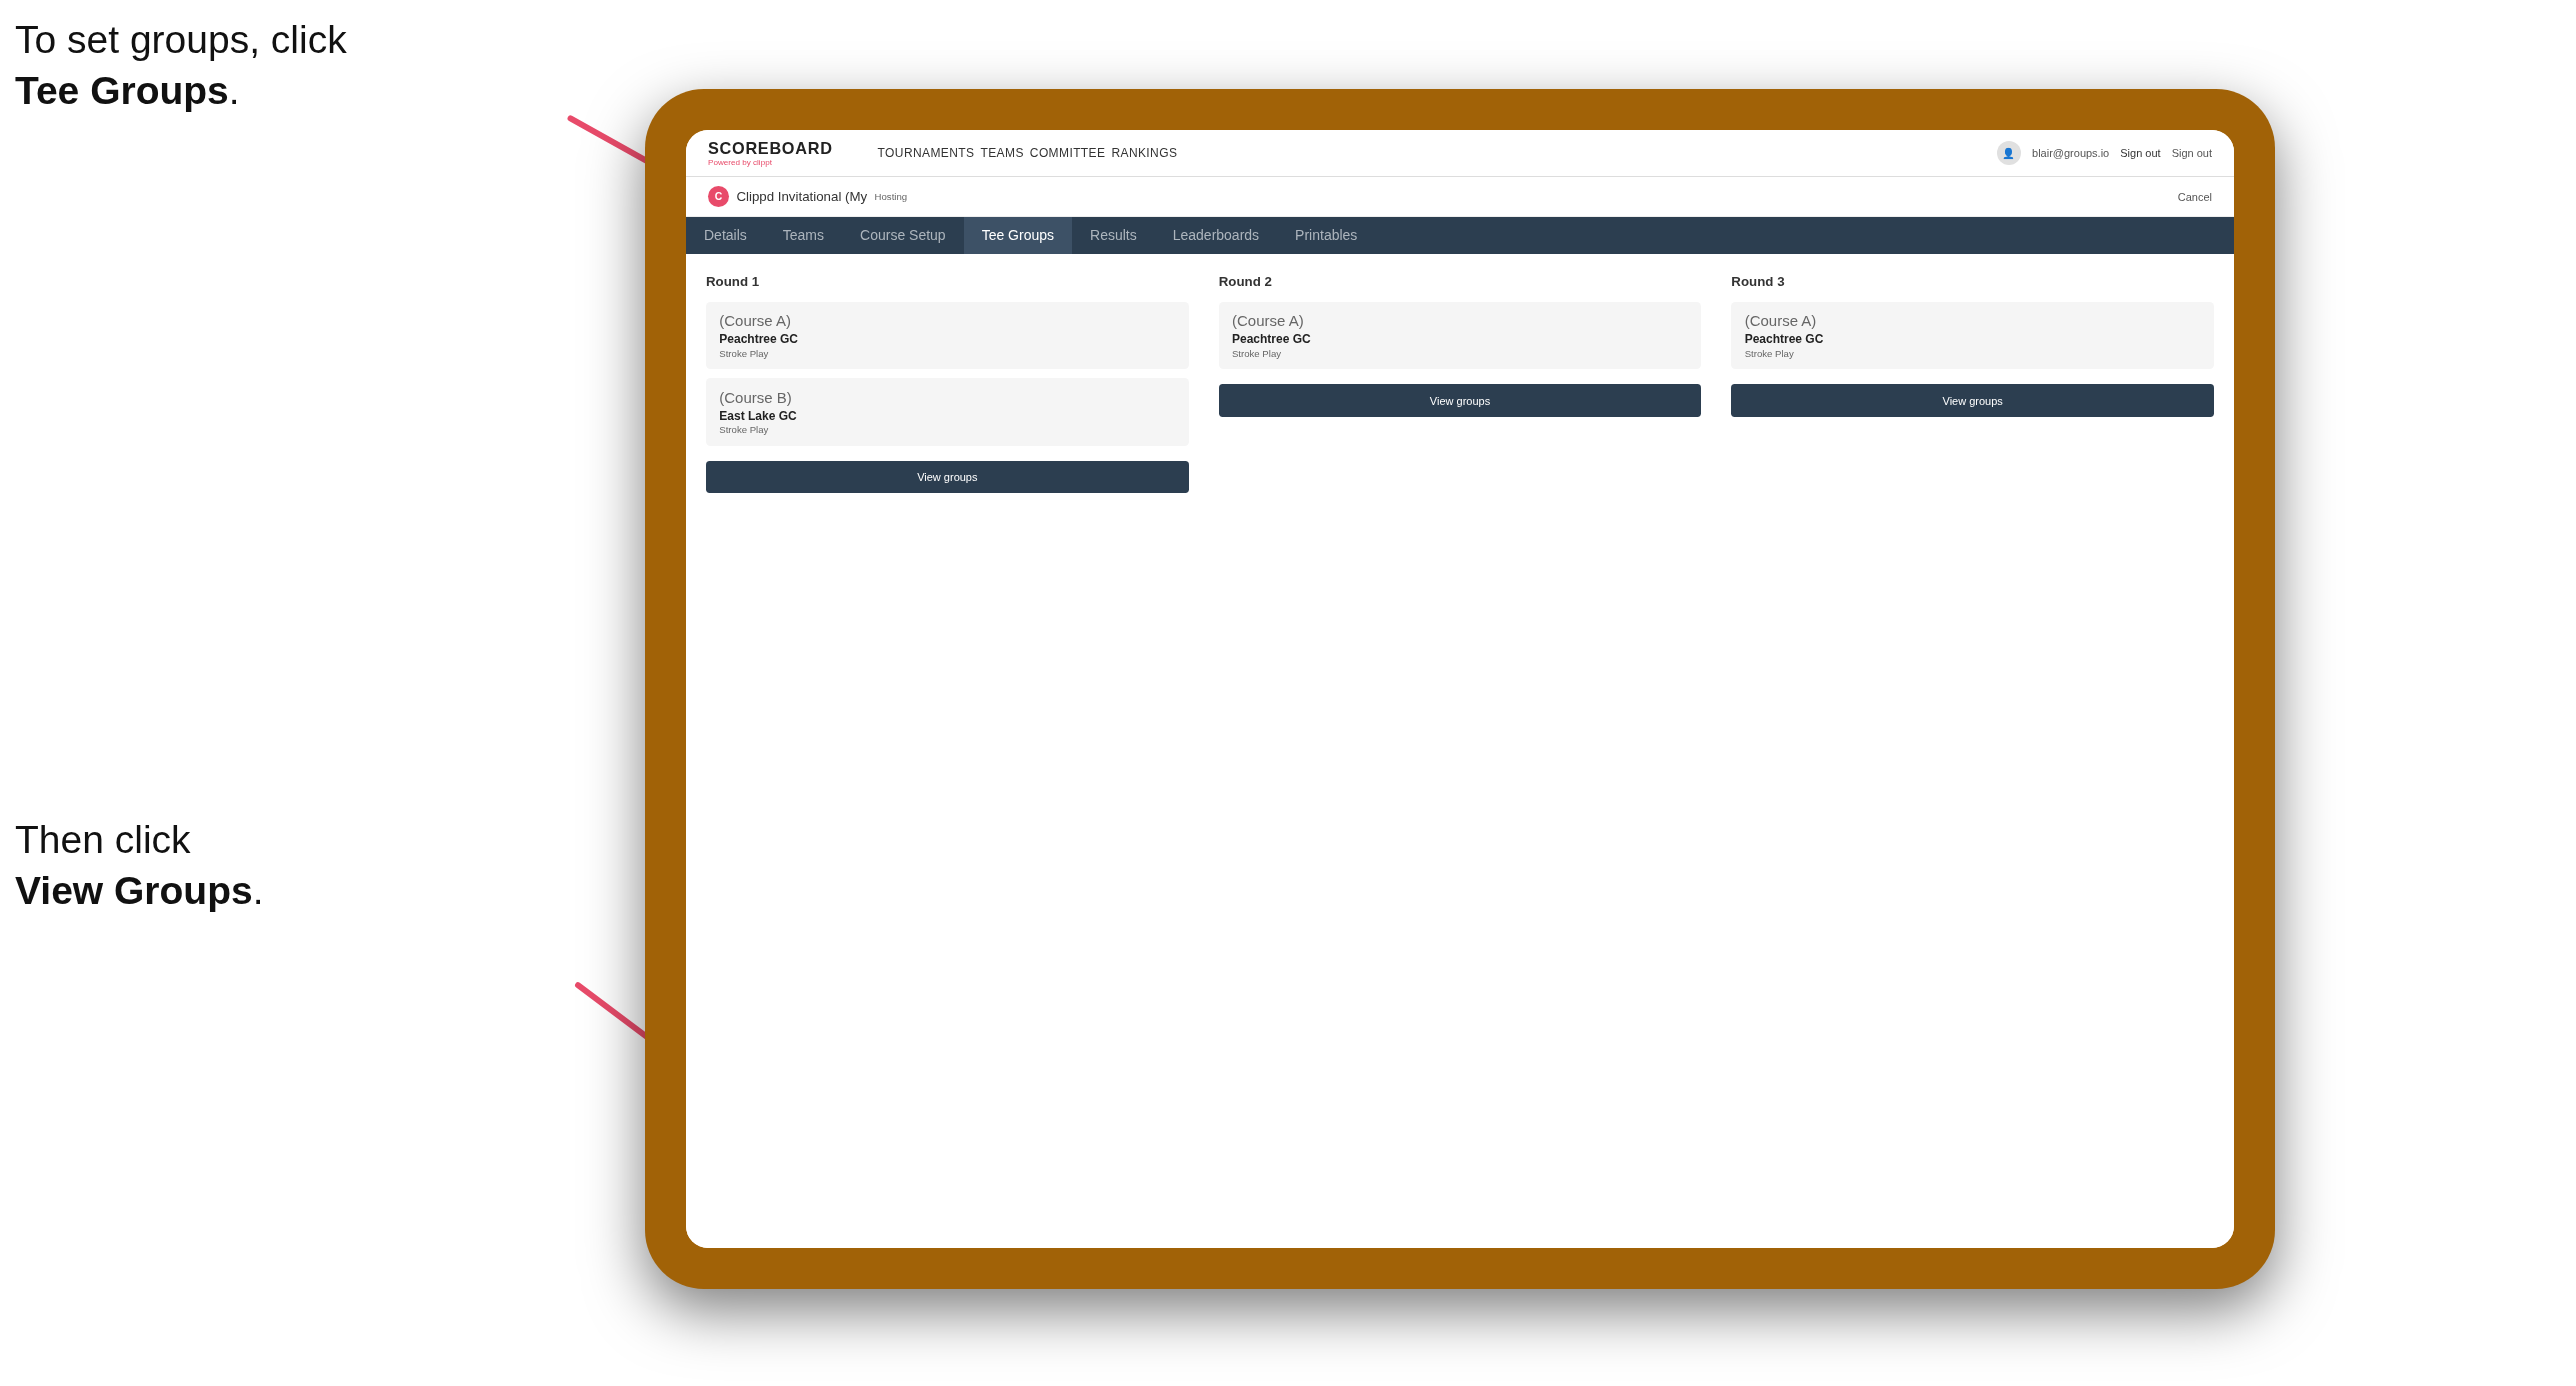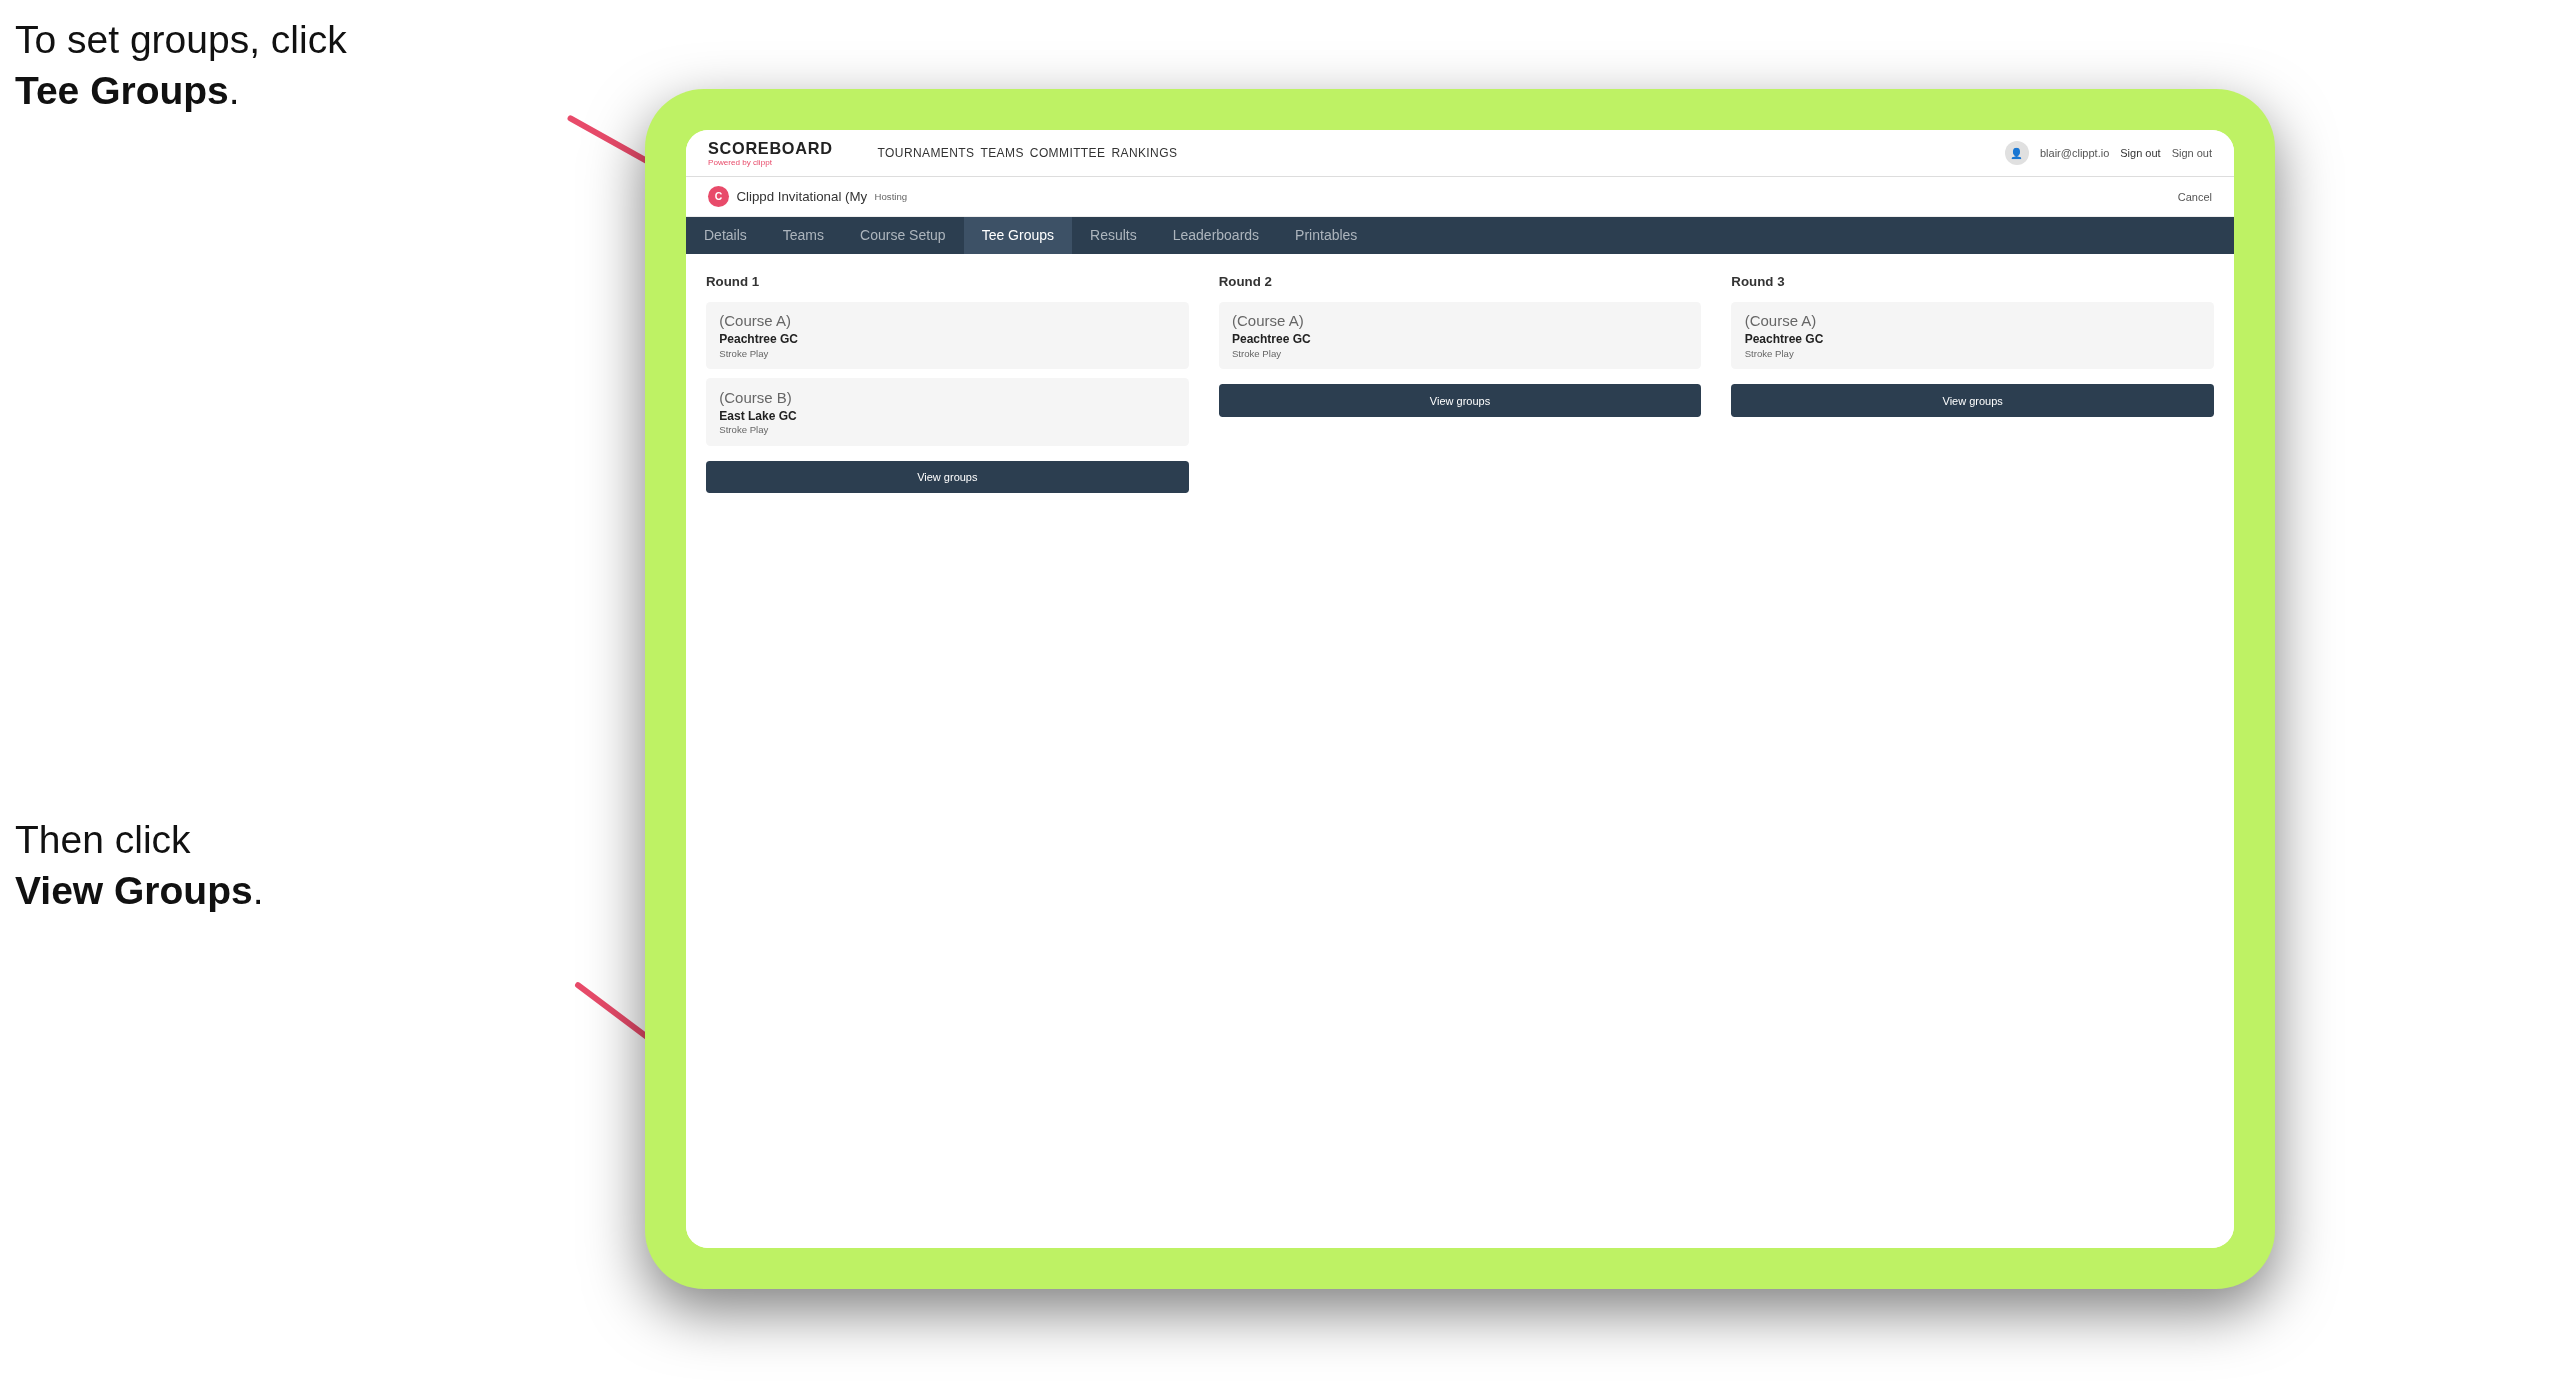--- a/index.html
+++ b/index.html
@@ -38,21 +38,21 @@
       font-weight: 900;
     }
 
     
     .tablet-frame {
       position: absolute;
       top: 89px;
       left: 645px;
       width: 1630px;
       height: 1200px;
-      background: #bef264;
+      background: #a16207;
       border-radius: 59px;
       padding: 41px;
       box-shadow: 0 22px 59px rgba(0,0,0,0.5);
     }
 
     .tablet-screen {
       width: 100%;
       height: 100%;
       background: #fff;
       border-radius: 22px;
@@ -293,21 +293,21 @@
         <span class="logo-sub">Powered by clippt</span>
       </div>
       <div class="nav-links">
         <span class="nav-link">TOURNAMENTS</span>
         <span class="nav-link">TEAMS</span>
         <span class="nav-link">COMMITTEE</span>
         <span class="nav-link">RANKINGS</span>
       </div>
       <div class="nav-right">
         <div class="user-avatar">👤</div>
-        <span>blair@clippt.io</span>
+        <span>blair@groups.io</span>
         <span style="cursor:pointer; color:#333;">Sign out</span>
         <span style="cursor:pointer;">Sign out</span>
       </div>
     </div>
 
     <div class="sub-header">
       <div class="tournament-title">
         <div class="tournament-logo">C</div>
         <span>Clippd Invitational (My</span>
         <span class="hosting-badge">Hosting</span>

